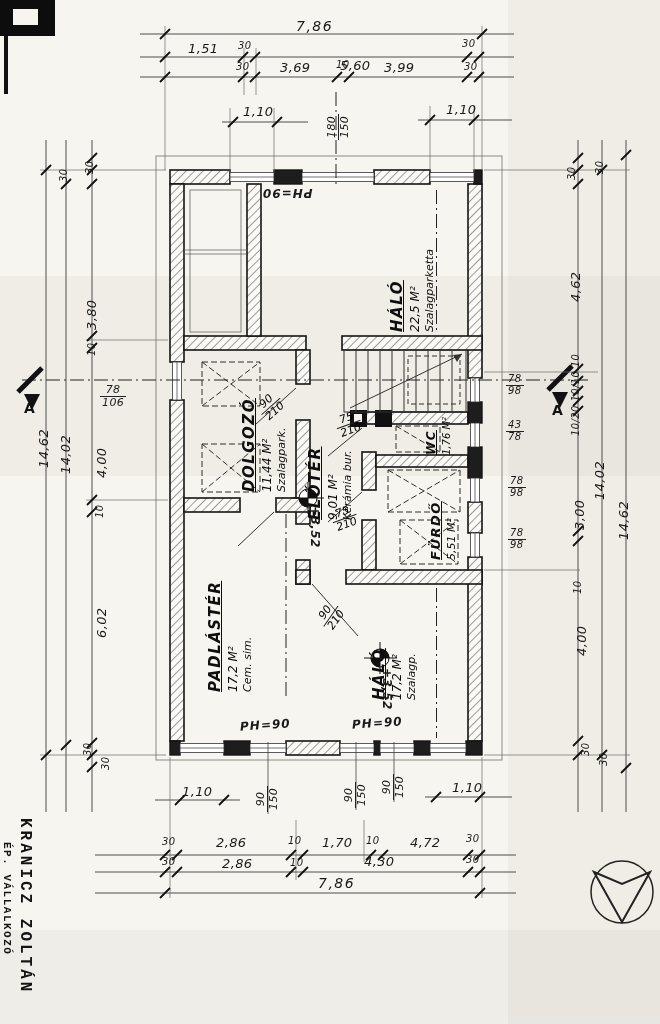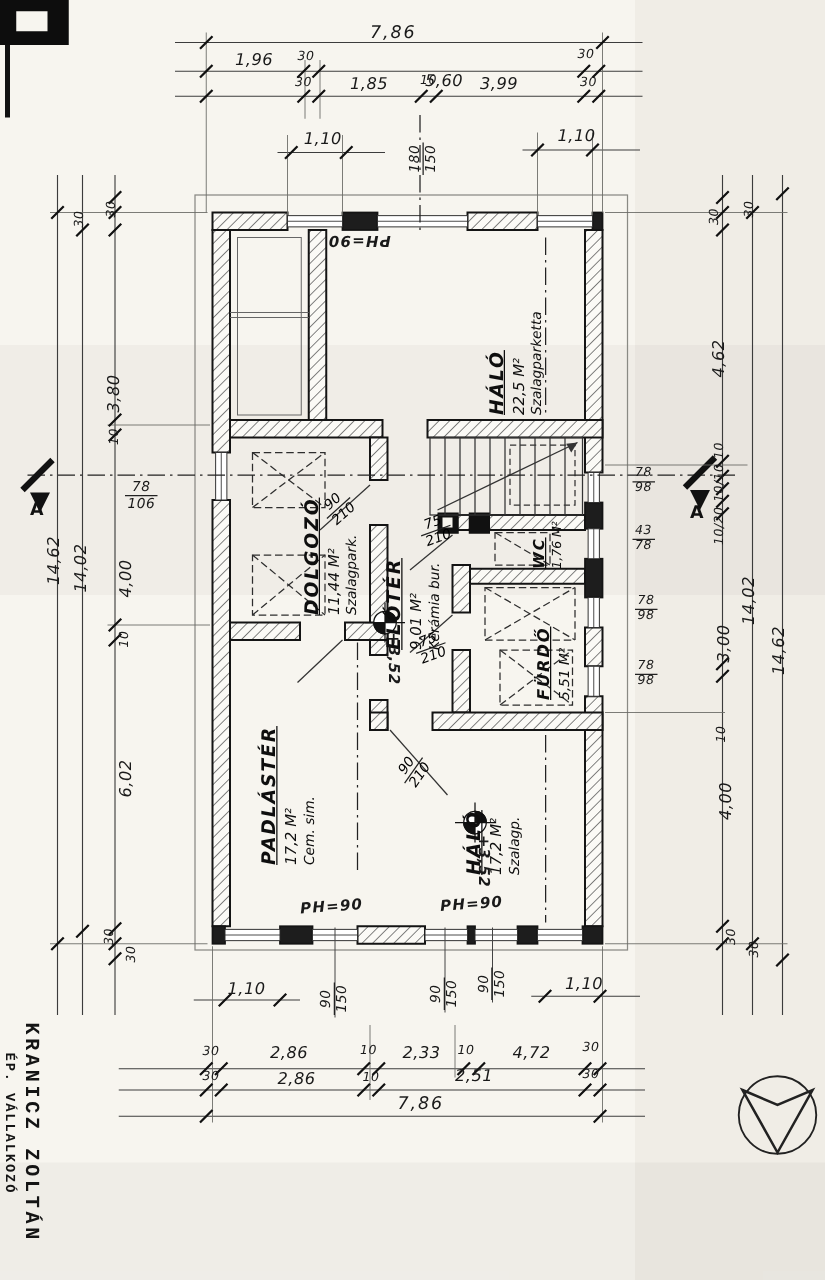--- a/index.html
+++ b/index.html
@@ -274,26 +274,26 @@
                M621,160l10,-10M621,773l10,-10"></path>
     </g>
 
     <g stroke="#222" fill="none">
       <circle cx="622" cy="892" r="31" stroke-width="1.5"></circle>
       <path d="M594,872 L622,884 L650,872 L622,922 Z" stroke-width="2"></path>
     </g>
   </svg>
 
   <div class="lbl b14" style="left:296px;top:18px">7,86</div>
-  <div class="lbl b13" style="left:188px;top:41px">1,96</div>
+  <div class="lbl b13" style="left:188px;top:41px">1,51</div>
   <div class="lbl sm" style="left:238px;top:40px">30</div>
   <div class="lbl b13" style="left:340px;top:58px">5,60</div>
   <div class="lbl sm" style="left:462px;top:38px">30</div>
   <div class="lbl sm" style="left:236px;top:61px">30</div>
-  <div class="lbl b13" style="left:280px;top:60px">1,85</div>
+  <div class="lbl b13" style="left:280px;top:60px">3,69</div>
   <div class="lbl sm" style="left:336px;top:59px">10</div>
   <div class="lbl b13" style="left:384px;top:60px">3,99</div>
   <div class="lbl sm" style="left:464px;top:61px">30</div>
   <div class="lbl b13" style="left:243px;top:104px">1,10</div>
   <div class="lbl b13" style="left:446px;top:102px">1,10</div>
   <div class="lbl v" style="left:326px;top:140px">
     <span class="frac"><span class="nm">180</span><span class="dn">150</span></span>
   </div>
 
   <div class="lbl sm v" style="left:58px;top:182px">30</div>
@@ -344,28 +344,28 @@
   <div class="lbl v" style="left:343px;top:808px">
     <span class="frac"><span class="nm">90</span><span class="dn">150</span></span>
   </div>
   <div class="lbl v" style="left:381px;top:800px">
     <span class="frac"><span class="nm">90</span><span class="dn">150</span></span>
   </div>
 
   <div class="lbl sm" style="left:162px;top:836px">30</div>
   <div class="lbl b13" style="left:216px;top:835px">2,86</div>
   <div class="lbl sm" style="left:288px;top:835px">10</div>
-  <div class="lbl b13" style="left:322px;top:835px">2,33</div>
+  <div class="lbl b13" style="left:322px;top:835px">1,70</div>
   <div class="lbl sm" style="left:366px;top:835px">10</div>
   <div class="lbl b13" style="left:410px;top:835px">4,72</div>
   <div class="lbl sm" style="left:466px;top:833px">30</div>
   <div class="lbl sm" style="left:162px;top:856px">30</div>
   <div class="lbl b13" style="left:222px;top:856px">2,86</div>
   <div class="lbl sm" style="left:290px;top:857px">10</div>
-  <div class="lbl b13" style="left:364px;top:854px">2,51</div>
+  <div class="lbl b13" style="left:364px;top:854px">4,30</div>
   <div class="lbl sm" style="left:466px;top:854px">30</div>
   <div class="lbl b14" style="left:318px;top:875px">7,86</div>
 
   <div class="room" style="left:388px;top:332px">
     <div class="nm">HÁLÓ</div>
     <div class="ar">22,5 M²</div>
     <div class="fl">Szalagparketta</div>
   </div>
   <div class="room" style="left:306px;top:520px">
     <div class="nm">ELŐTÉR</div>

